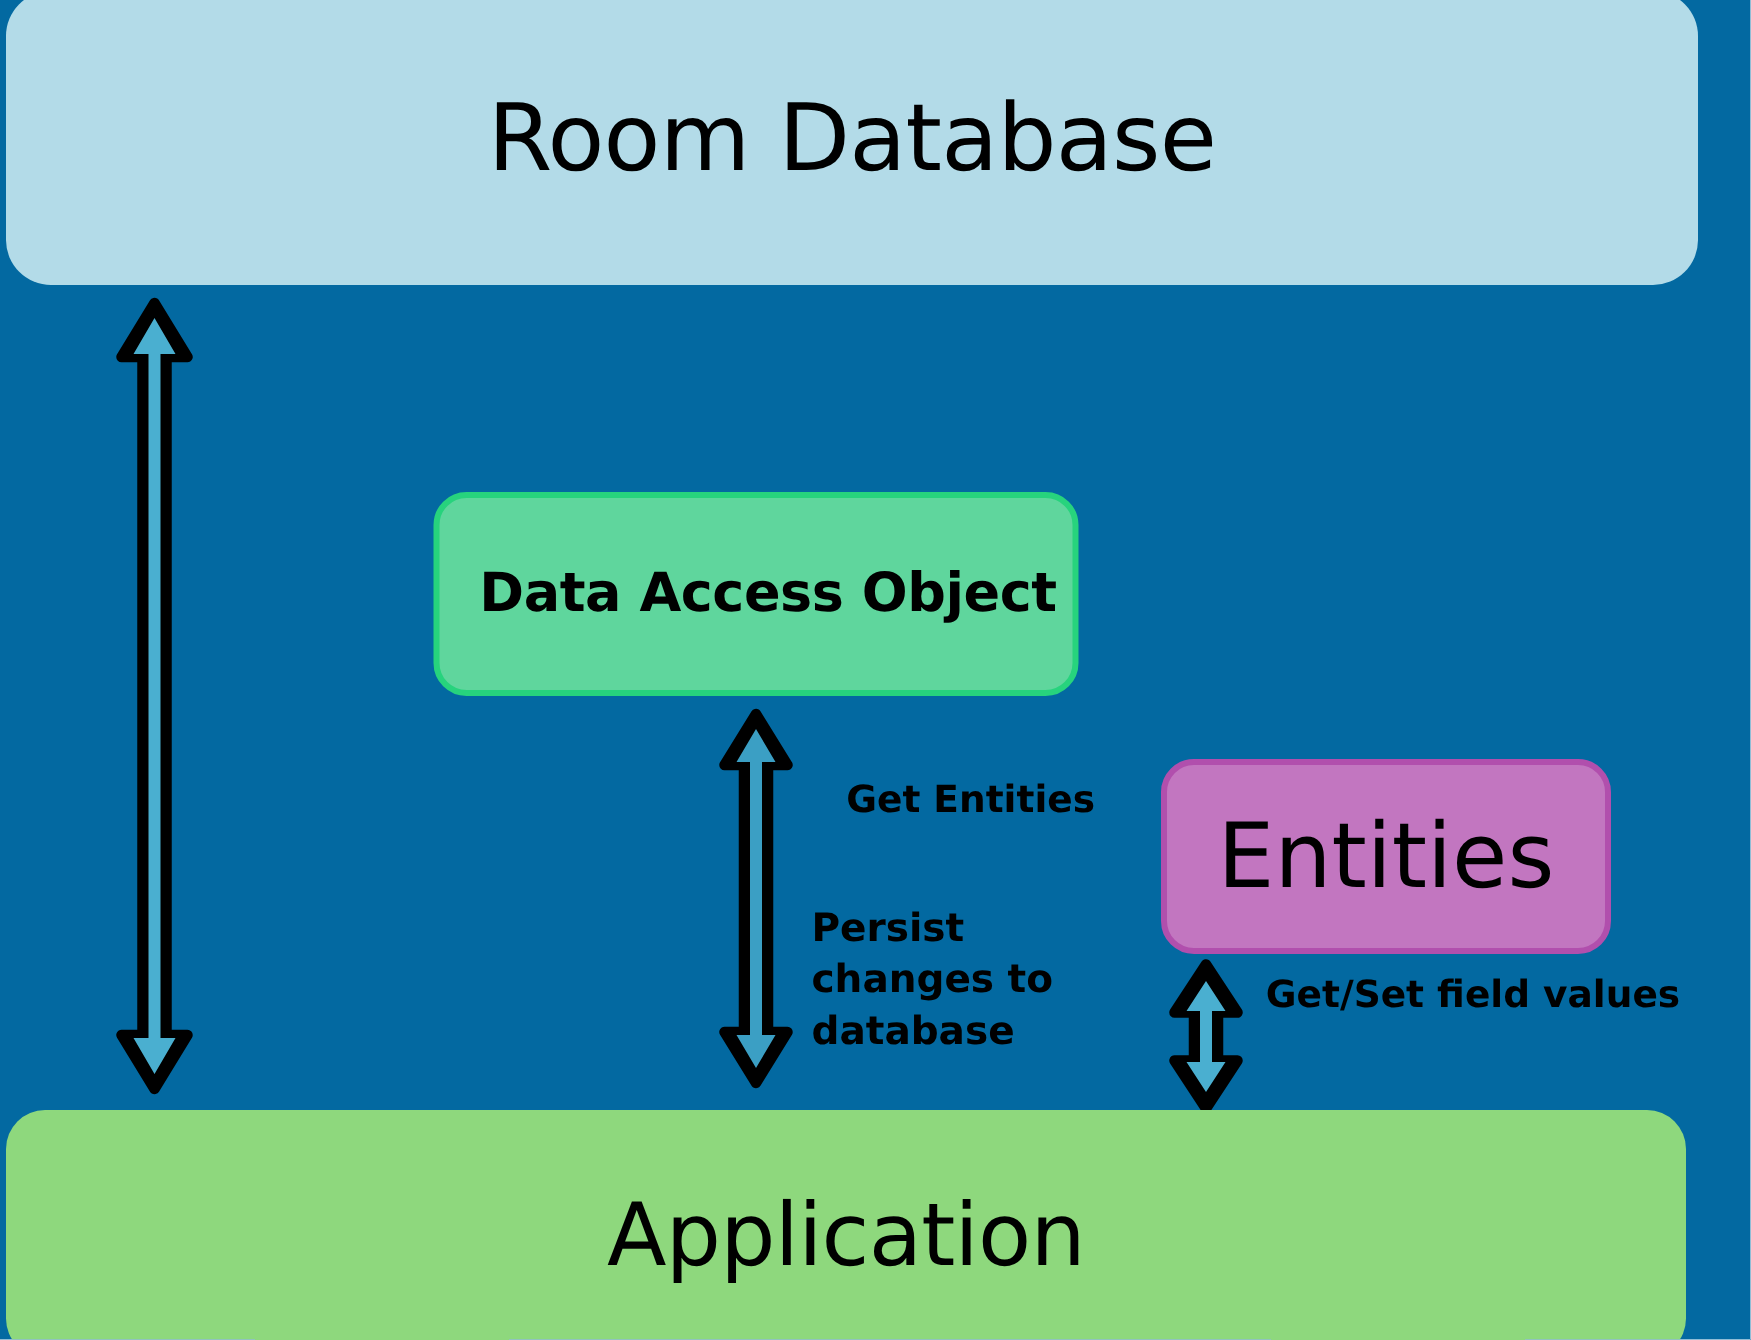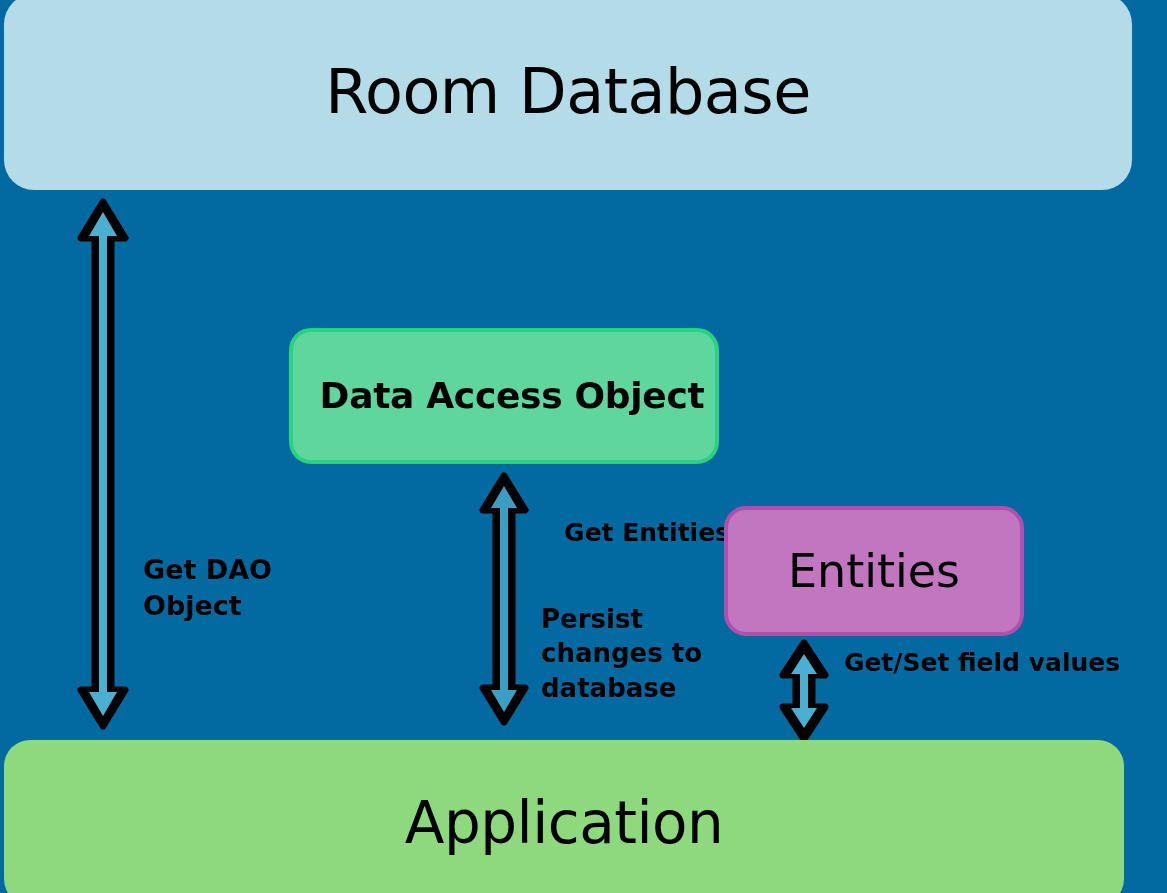--- a/index.html
+++ b/index.html
@@ -53,28 +53,28 @@
     border: 4px solid #27d37d;
     border-radius: 22px;
     font-size: 36px;
     font-weight: 700;
     letter-spacing: -0.3px;
     padding-left: 16px;
   }
 
   
   #entities {
-    left: 724px;
+    left: 774px;
     top: 506px;
     width: 300px;
     height: 130px;
     background: #c276c0;
     border: 4px solid #b14fad;
     border-radius: 22px;
-    font-size: 46px;
+    font-size: 60px;
     font-weight: 400;
     letter-spacing: 0px;
   }
 
   
   #application {
     left: 4px;
     top: 740px;
     width: 1120px;
     height: 165px;
@@ -140,22 +140,20 @@
 
   <div class="arrow" id="arrow-get-dao" style="left:75px; top:200px;">
     <svg width="56" height="528" viewBox="0 0 56 528">
 
       <path d="M28 2 L50 38 L36 38 L36 490 L50 490 L28 526 L6 490 L20 490 L20 38 L6 38 Z" fill="#000000" stroke="#000000" stroke-width="7" stroke-linejoin="round"></path>
 
       <path d="M28 12 L42 36 L32 36 L32 492 L42 492 L28 516 L14 492 L24 492 L24 36 L14 36 Z" fill="#4aafd0"></path>
     </svg>
   </div>
 
-  <div class="label" id="label-get-dao">Get DAO
-Object</div>
 
   <div class="box" id="dao">
     <span>Data Access Object</span>
   </div>
 
   <div class="arrow" id="arrow-dao-app" style="left:478px; top:474px;">
     <svg width="52" height="250" viewBox="0 0 52 250">
       <path d="M26 2 L47 36 L34 36 L34 214 L47 214 L26 248 L5 214 L18 214 L18 36 L5 36 Z" fill="#000000" stroke="#000000" stroke-width="7" stroke-linejoin="round"></path>
       <path d="M26 12 L39 34 L30 34 L30 216 L39 216 L26 238 L13 216 L22 216 L22 34 L13 34 Z" fill="#3b9fc4"></path>
     </svg>

